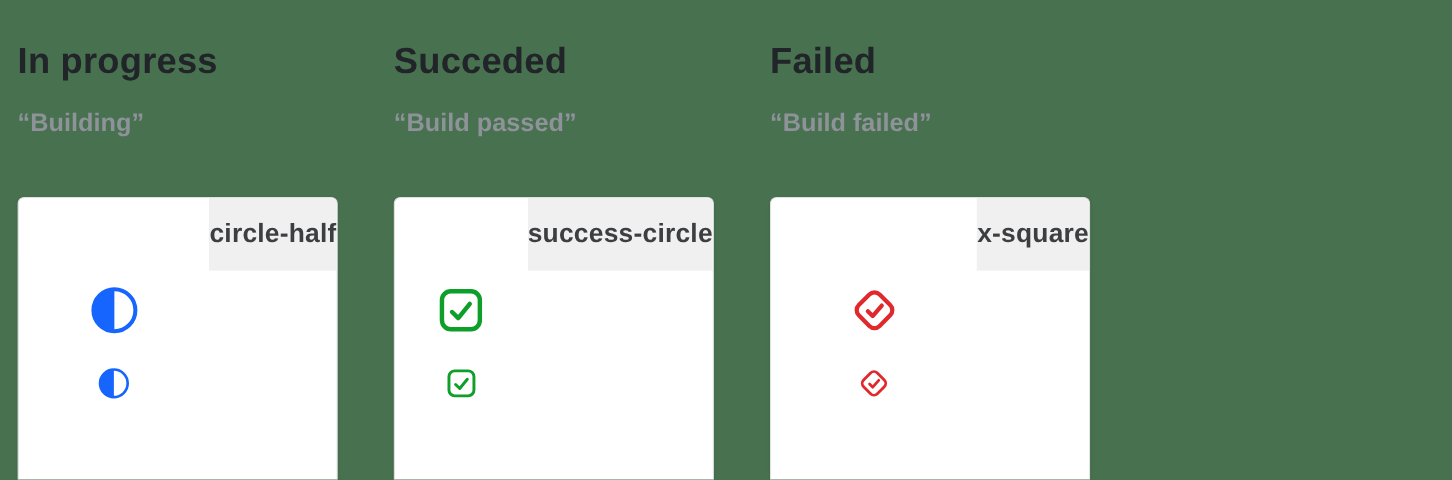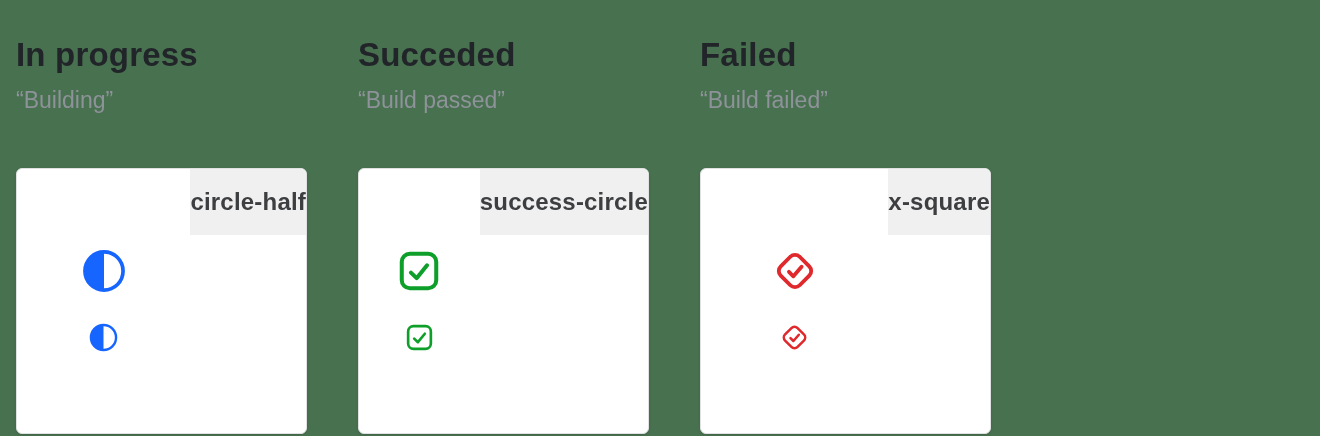--- a/index.html
+++ b/index.html
@@ -16,23 +16,23 @@
   }
   .col-title {
     margin-top: 36px;
     font-size: 33px;
     font-weight: 700;
     letter-spacing: 0.2px;
     color: #212529;
     line-height: 1.15;
   }
   .col-subtitle {
-    margin-top: 13px;
+    margin-top: 24px;
     font-size: 23px;
-    font-weight: 400;
+    font-weight: 700;
     color: #8e9299;
     line-height: 1.2;
   }
   .card {
     margin-top: 53px;
     height: 266px;
     background: #ffffff;
     border: 1px solid #dfe1e2;
     border-radius: 6px;
     box-shadow: 0 1px 3px rgba(0,0,0,0.10);

